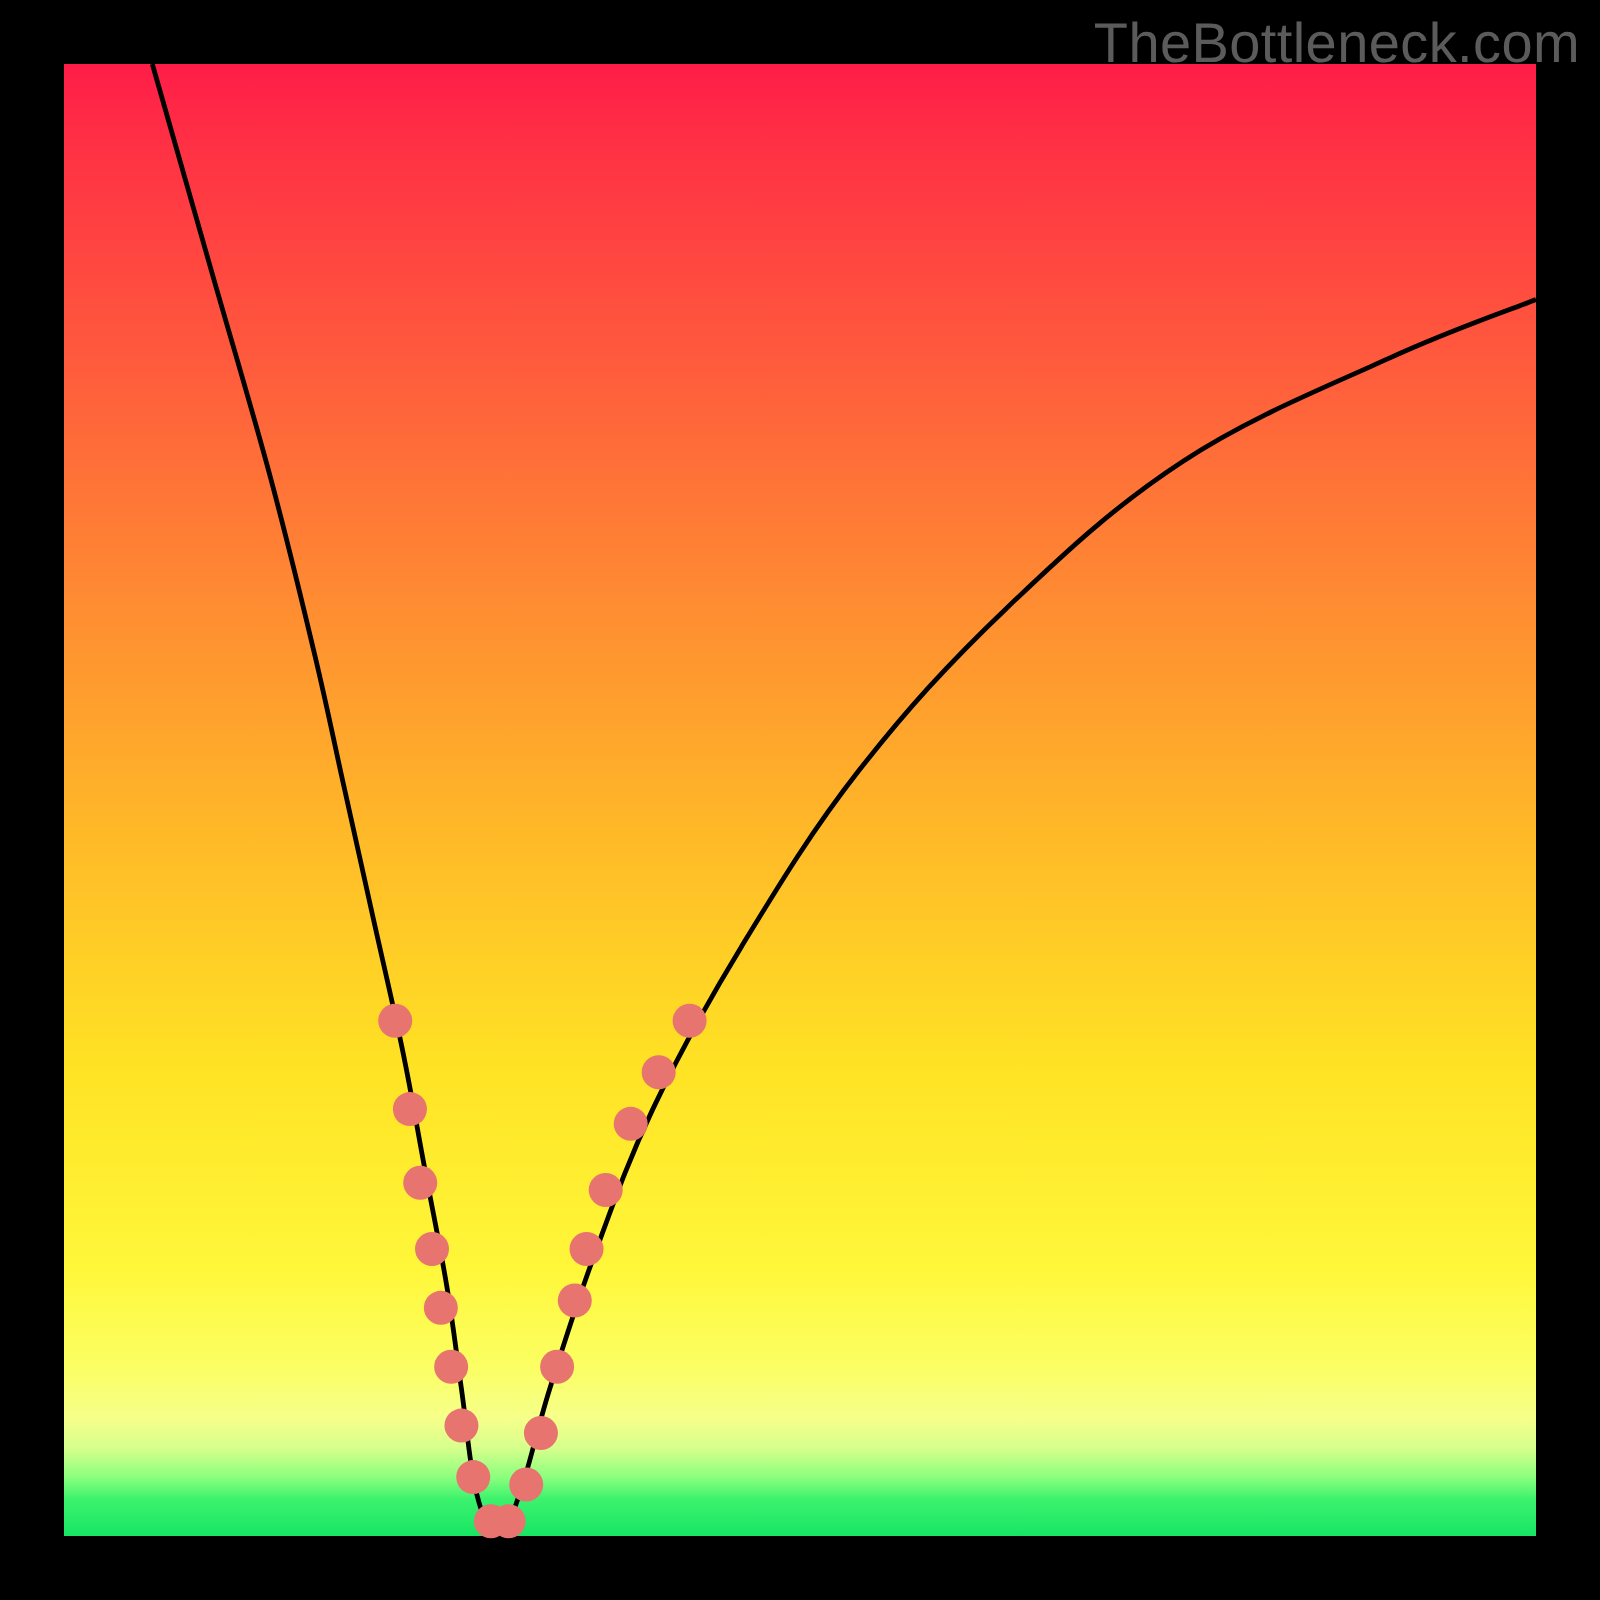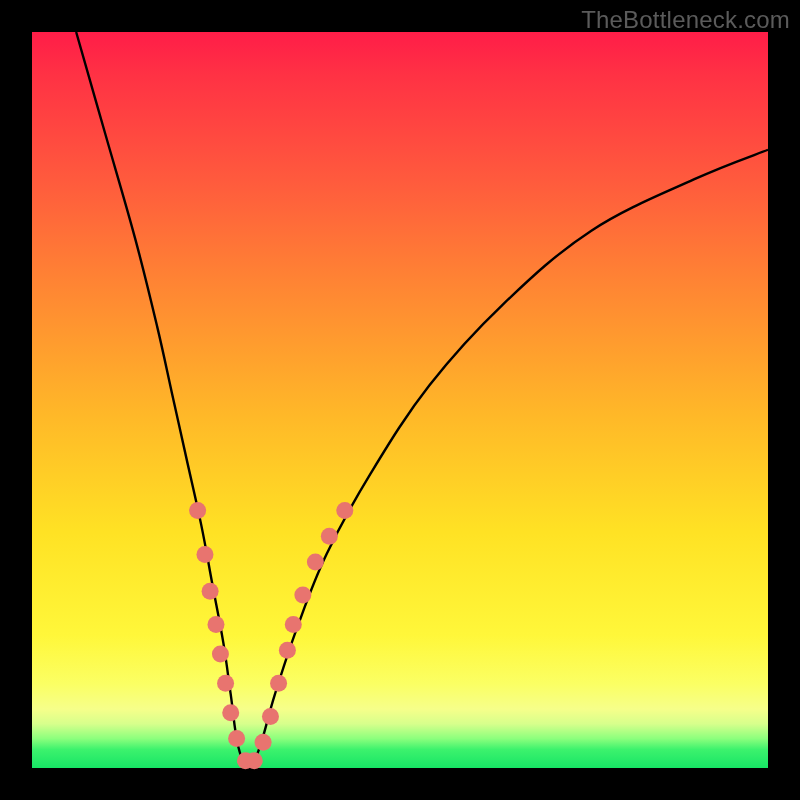--- a/index.html
+++ b/index.html
@@ -41,21 +41,21 @@
         #8cff7d 96%,
         #3cf26d 97.5%,
         #17e565 100%
       );
   }
   .watermark {
     position: absolute;
     top: 6px;
     right: 10px;
     color: #5b5b5b;
-    font-size: 24px;
+    font-size: 28px;
     font-weight: 400;
     letter-spacing: 0.2px;
     user-select: none;
   }
   svg.curve {
     position: absolute;
     left: 0;
     top: 0;
     width: 736px;
     height: 736px;

